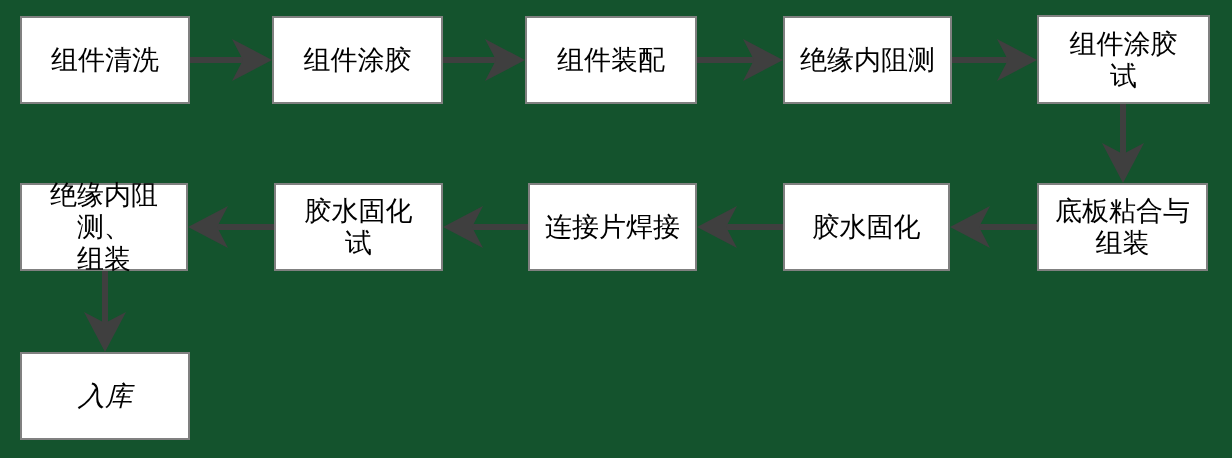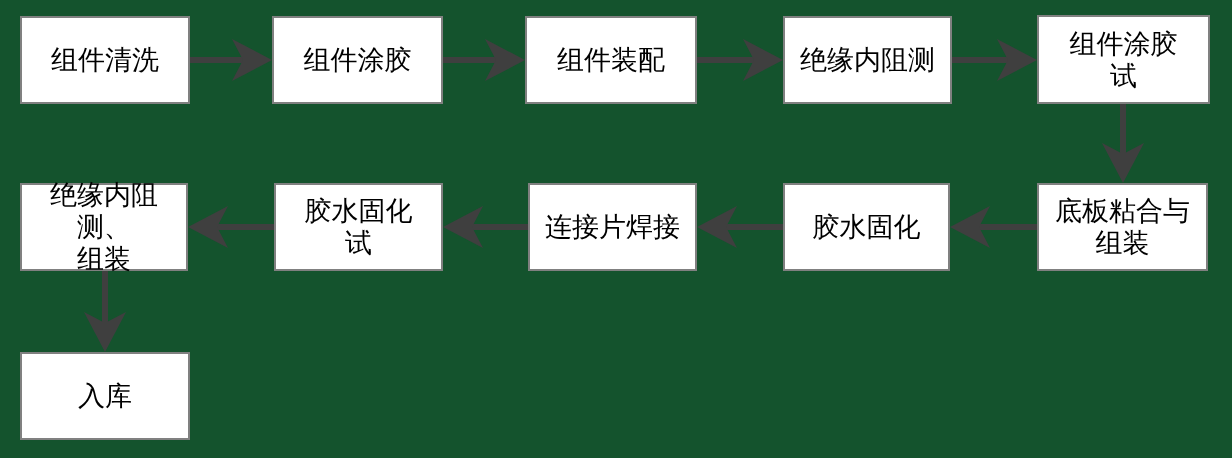--- a/index.html
+++ b/index.html
@@ -118,15 +118,15 @@
   <div class="node" style="left: 1037px; top: 15px; width: 173px; height: 89px;">组件涂胶
 试</div>
   <div class="node" style="left: 1037px; top: 183px; width: 171px; height: 88px;">底板粘合与
 组装</div>
   <div class="node" style="left: 783px; top: 183px; width: 167px; height: 88px;">胶水固化</div>
   <div class="node" style="left: 528px; top: 183px; width: 169px; height: 88px;">连接片焊接</div>
   <div class="node" style="left: 274px; top: 183px; width: 169px; height: 88px;">胶水固化
 试</div>
   <div class="node" style="left: 20px; top: 183px; width: 168px; height: 88px;">绝缘内阻测、
 组装</div>
-  <div class="node" style="left: 20px; top: 352px; width: 170px; height: 88px;">入库</div>
+  <div class="node" style="left: 20px; top: 352px; width: 170px; height: 88px; font-style: italic;">入库</div>
 
 </div>
 
 </body></html>

